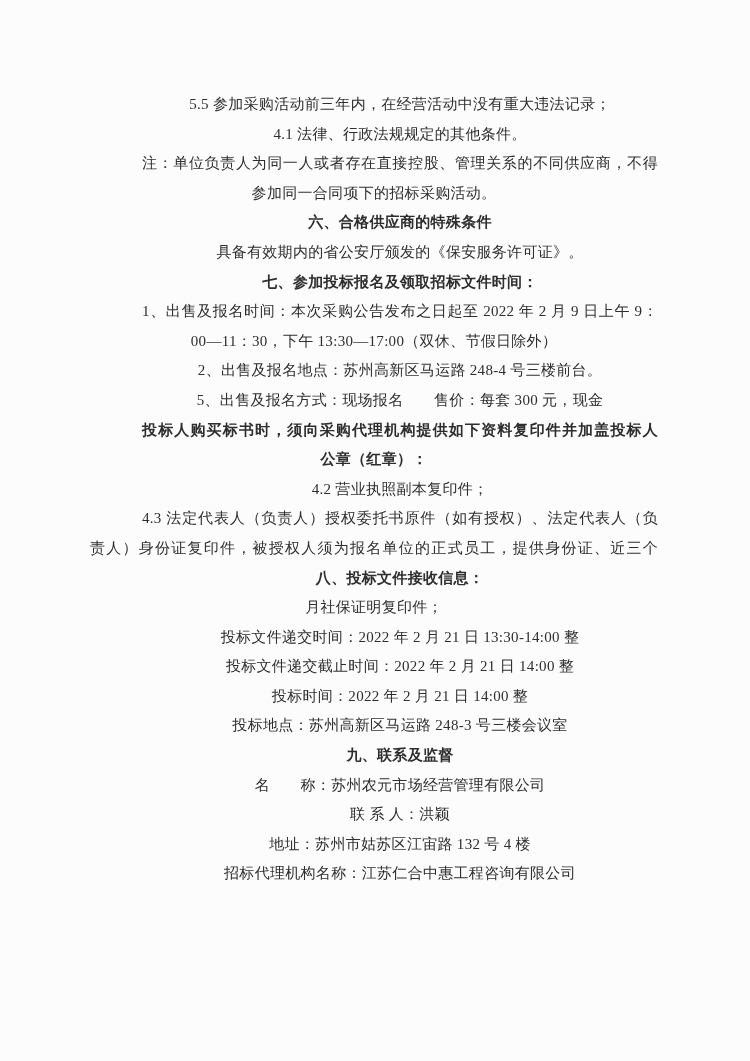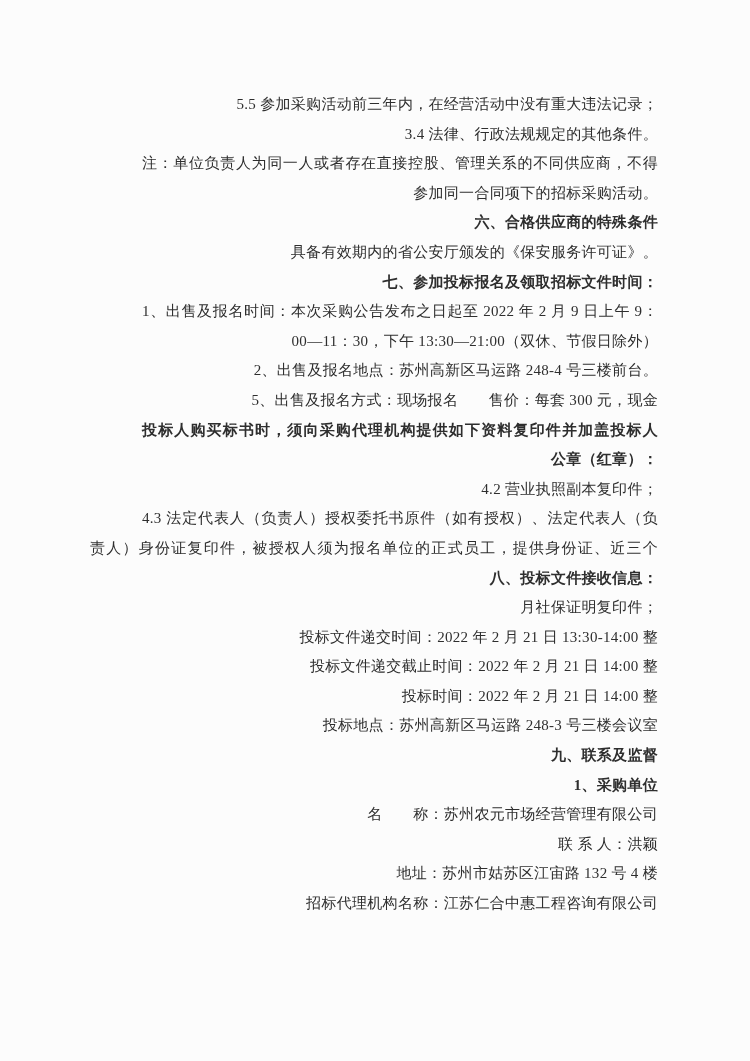--- a/index.html
+++ b/index.html
@@ -16,59 +16,58 @@
     width: 750px;
     height: 1061px;
     box-sizing: border-box;
     padding: 90px 92px 0 90px;
   }
   .line {
     font-size: 15px;
     line-height: 29.6px;
     letter-spacing: 0.3px;
     white-space: pre-wrap;
-    text-align: right;
+    text-align: center;
   }
   .line.indent {
     text-indent: 52px;
   }
   .line.bold {
     font-weight: 700;
     font-family: Liberation Serif, serif;
   }
   .line.fill {
     text-align: justify;
     text-align-last: justify;
   }
 </style>
 </head>
 <body style="background: rgb(252, 252, 252); color: rgb(46, 46, 46);">
 
 <div class="page">
     <div class="line indent">5.5 参加采购活动前三年内，在经营活动中没有重大违法记录；</div>
-    <div class="line indent">3.4 法律、行政法规规定的其他条件。</div>
+    <div class="line indent">4.1 法律、行政法规规定的其他条件。</div>
     <div class="line indent fill">注：单位负责人为同一人或者存在直接控股、管理关系的不同供应商，不得</div>
     <div class="line">参加同一合同项下的招标采购活动。</div>
     <div class="line indent bold">六、合格供应商的特殊条件</div>
     <div class="line indent">具备有效期内的省公安厅颁发的《保安服务许可证》。</div>
     <div class="line indent bold">七、参加投标报名及领取招标文件时间：</div>
     <div class="line indent fill">1、出售及报名时间：本次采购公告发布之日起至 2022 年 2 月 9 日上午 9：</div>
-    <div class="line">00—11：30，下午 13:30—21:00（双休、节假日除外）</div>
+    <div class="line">00—11：30，下午 13:30—17:00（双休、节假日除外）</div>
     <div class="line indent">2、出售及报名地点：苏州高新区马运路 248-4 号三楼前台。</div>
     <div class="line indent">5、出售及报名方式：现场报名　　售价：每套 300 元，现金</div>
     <div class="line indent bold fill">投标人购买标书时，须向采购代理机构提供如下资料复印件并加盖投标人</div>
     <div class="line bold">公章（红章）：</div>
     <div class="line indent">4.2 营业执照副本复印件；</div>
     <div class="line indent fill">4.3 法定代表人（负责人）授权委托书原件（如有授权）、法定代表人（负</div>
     <div class="line fill">责人）身份证复印件，被授权人须为报名单位的正式员工，提供身份证、近三个</div>
     <div class="line indent bold">八、投标文件接收信息：</div>
     <div class="line">月社保证明复印件；</div>
     <div class="line indent">投标文件递交时间：2022 年 2 月 21 日 13:30-14:00 整</div>
     <div class="line indent">投标文件递交截止时间：2022 年 2 月 21 日 14:00 整</div>
     <div class="line indent">投标时间：2022 年 2 月 21 日 14:00 整</div>
     <div class="line indent">投标地点：苏州高新区马运路 248-3 号三楼会议室</div>
     <div class="line indent bold">九、联系及监督</div>
-    <div class="line indent bold">1、采购单位</div>
     <div class="line indent">名　　称：苏州农元市场经营管理有限公司</div>
     <div class="line indent">联 系 人：洪颖</div>
     <div class="line indent">地址：苏州市姑苏区江宙路 132 号 4 楼</div>
     <div class="line indent">招标代理机构名称：江苏仁合中惠工程咨询有限公司</div>
   </div>
 
 </body></html>

